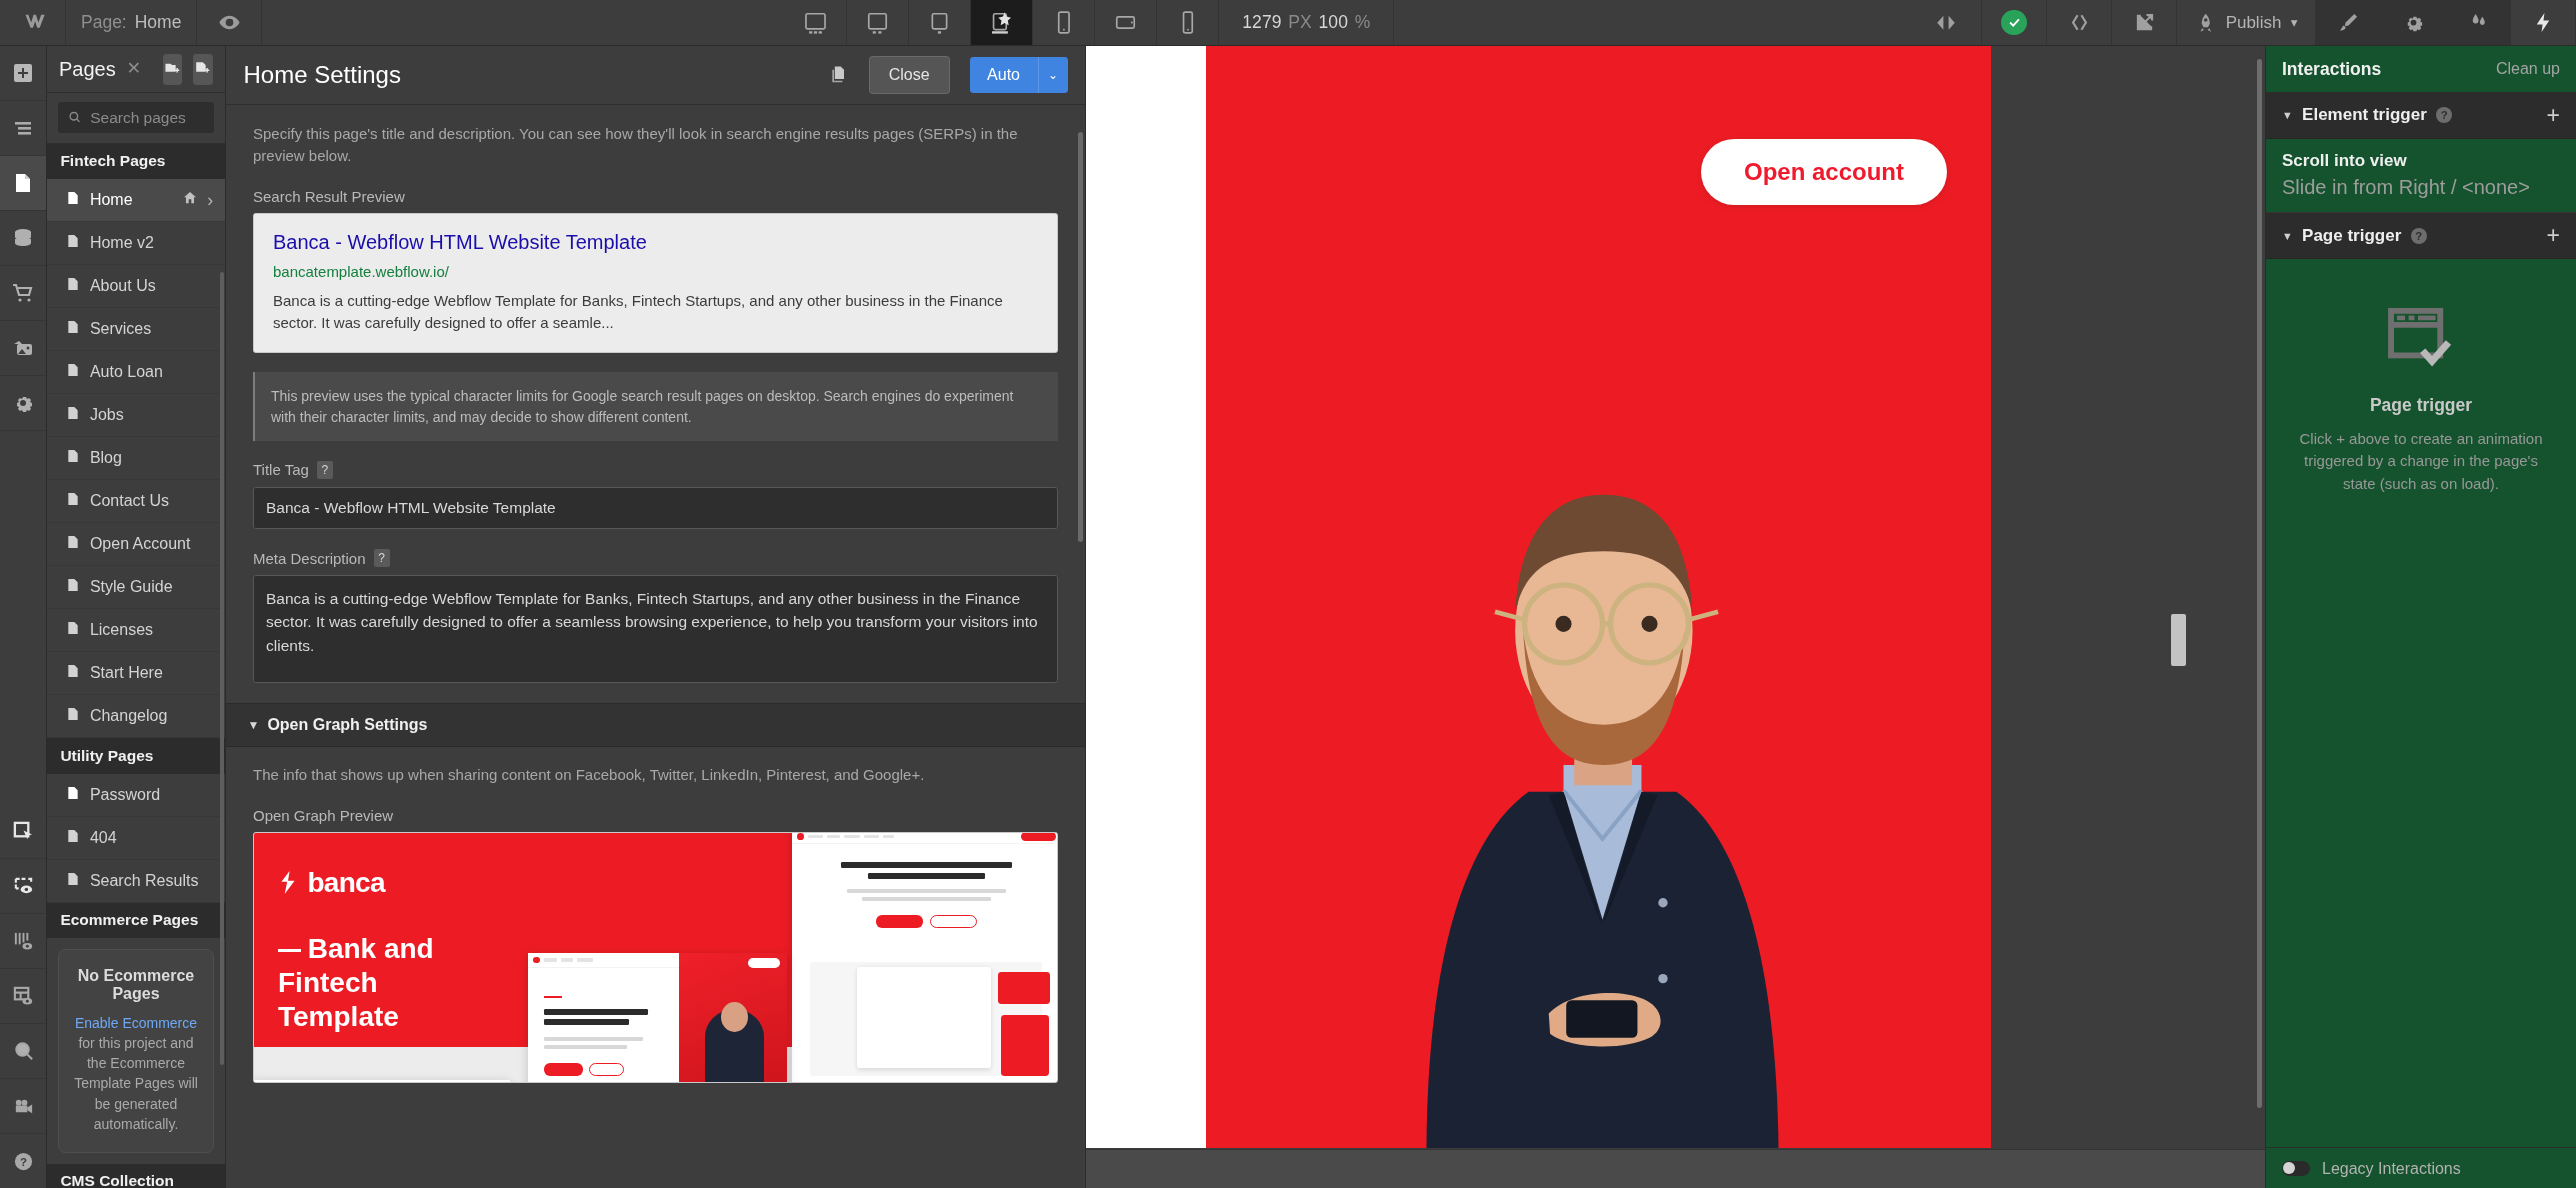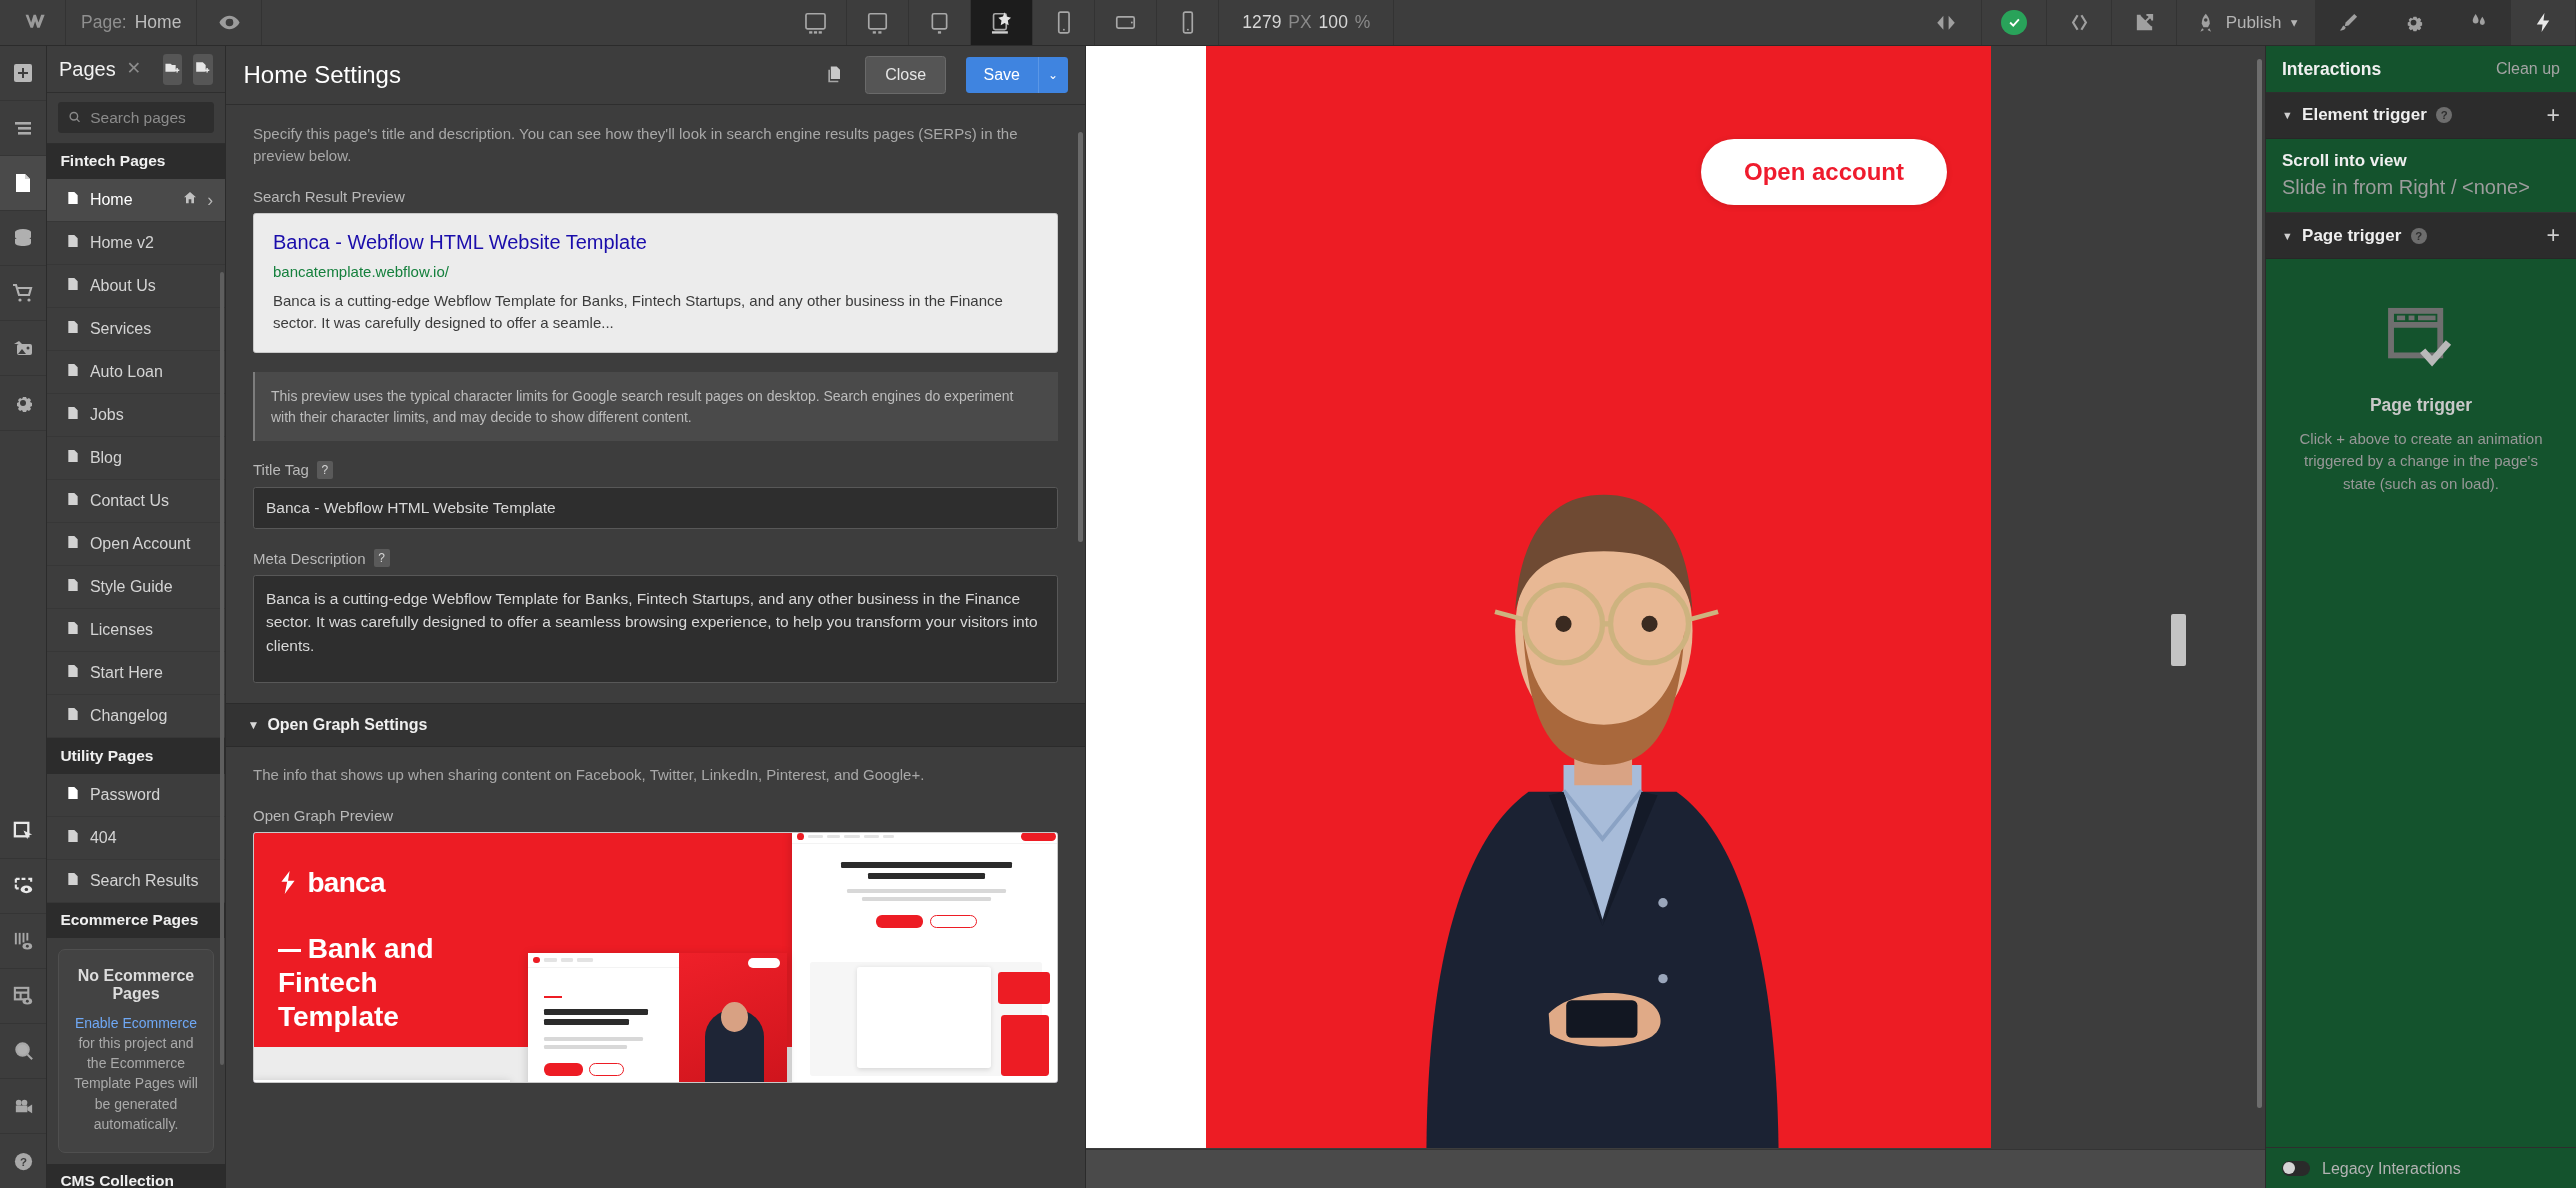--- a/index.html
+++ b/index.html
@@ -674,21 +674,21 @@
       <div class="st-head">
         <span class="st-title">Home Settings</span>
         <span class="st-copy">
           <svg viewBox="0 0 24 24" width="20" height="20">
               <path d="M7 3h7l4 4v11H7z"></path>
               <path d="M4 7h2v13h10v2H4z" opacity=".75"></path>
             </svg>
         </span>
         <button class="btn-close">Close</button>
         <span class="btn-save-group">
-          <button class="btn-save">Save</button>
+          <button class="btn-save">Auto</button>
           <span class="btn-save-cv">⌄</span>
         </span>
       </div>
 
       <div class="st-body">
         <div class="st-desc">Specify this page's title and description. You can see how they'll look in search engine results pages (SERPs) in the preview below.</div>
 
         <div class="st-label">
             <span>Search Result Preview</span>
           </div>

